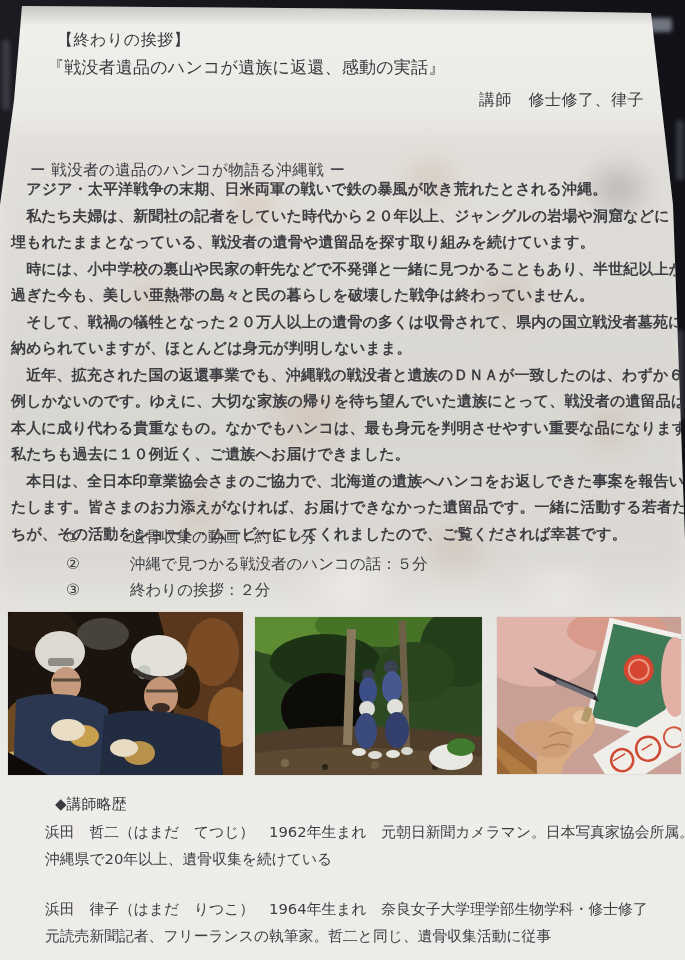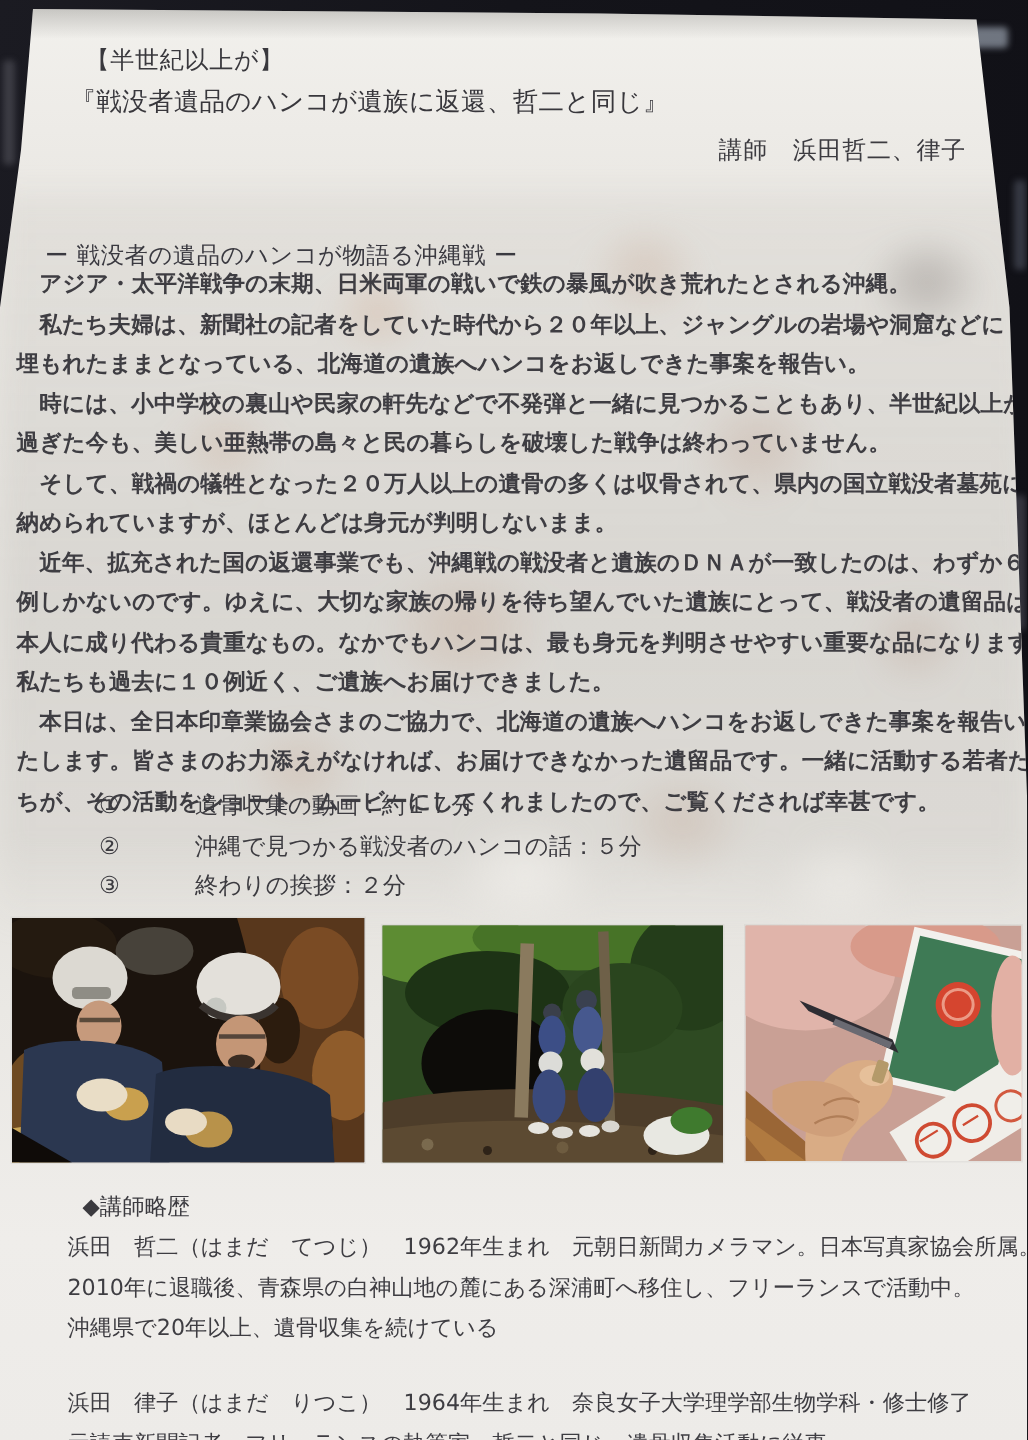--- a/index.html
+++ b/index.html
@@ -62,30 +62,30 @@
 <div class="scene">
   <div class="bg-glint g1"></div>
   <div class="bg-glint g2"></div>
   <div class="bg-glint g3"></div>
   <div class="bg-glint g4"></div>
 
   <div class="paper">
     <div class="paper-edge-shadow"></div>
     <div class="ghost"></div>
 
-    <div class="txt hdr1">【半世紀以上が】</div>
-    <div class="txt hdr2">『戦没者遺品のハンコが遺族に返還、哲二と同じ』</div>
-    <div class="txt hdr3">講師　浜田哲二、律子</div>
+    <div class="txt hdr1">【終わりの挨拶】</div>
+    <div class="txt hdr2">『戦没者遺品のハンコが遺族に返還、感動の実話』</div>
+    <div class="txt hdr3">講師　修士修了、律子</div>
 
     <div class="txt sect">ー 戦没者の遺品のハンコが物語る沖縄戦 ー</div>
 
     <div class="bodyblock">
       <div class="bline">　アジア・太平洋戦争の末期、日米両軍の戦いで鉄の暴風が吹き荒れたとされる沖縄。</div>
       <div class="bline">　私たち夫婦は、新聞社の記者をしていた時代から２０年以上、ジャングルの岩場や洞窟などに</div>
-      <div class="bline">埋もれたままとなっている、北海道の遺族へハンコをお返しできた事案を報告い。</div>
+      <div class="bline">埋もれたままとなっている、戦没者の遺骨や遺留品を探す取り組みを続けています。</div>
       <div class="bline">　時には、小中学校の裏山や民家の軒先などで不発弾と一緒に見つかることもあり、半世紀以上が</div>
       <div class="bline">過ぎた今も、美しい亜熱帯の島々と民の暮らしを破壊した戦争は終わっていません。</div>
       <div class="bline">　そして、戦禍の犠牲となった２０万人以上の遺骨の多くは収骨されて、県内の国立戦没者墓苑に</div>
       <div class="bline">納められていますが、ほとんどは身元が判明しないまま。</div>
       <div class="bline">　近年、拡充された国の返還事業でも、沖縄戦の戦没者と遺族のＤＮＡが一致したのは、わずか６</div>
       <div class="bline">例しかないのです。ゆえに、大切な家族の帰りを待ち望んでいた遺族にとって、戦没者の遺留品は</div>
       <div class="bline">本人に成り代わる貴重なもの。なかでもハンコは、最も身元を判明させやすい重要な品になります。</div>
       <div class="bline">私たちも過去に１０例近く、ご遺族へお届けできました。</div>
       <div class="bline">　本日は、全日本印章業協会さまのご協力で、北海道の遺族へハンコをお返しできた事案を報告い</div>
       <div class="bline">たします。皆さまのお力添えがなければ、お届けできなかった遺留品です。一緒に活動する若者た</div>
@@ -201,20 +201,19 @@
           <ellipse cx="86" cy="100" rx="10" ry="7" fill="#e6c09a"></ellipse>
           <rect x="86" y="90" width="8" height="15" rx="2" fill="#b49a6a" transform="rotate(18 90 97)"></rect>
           <path d="M52 120 C60 114 70 114 76 118 M46 132 C56 126 66 126 72 130" stroke="#b07e58" stroke-width="1.5" fill="none"></path>
         </svg>
       </figure>
     </div>
 
     <div class="txt bio-h">◆講師略歴</div>
     <div class="bioblock">
       <div class="bioline">浜田　哲二（はまだ　てつじ）　1962年生まれ　元朝日新聞カメラマン。日本写真家協会所属。</div>
-      <div class="bioline">2010年に退職後、青森県の白神山地の麓にある深浦町へ移住し、フリーランスで活動中。</div>
       <div class="bioline">沖縄県で20年以上、遺骨収集を続けている</div>
       <div class="biogap"></div>
       <div class="bioline">浜田　律子（はまだ　りつこ）　1964年生まれ　奈良女子大学理学部生物学科・修士修了</div>
       <div class="bioline">元読売新聞記者、フリーランスの執筆家。哲二と同じ、遺骨収集活動に従事</div>
     </div>
   </div>
 </div>
 
 </body></html>

